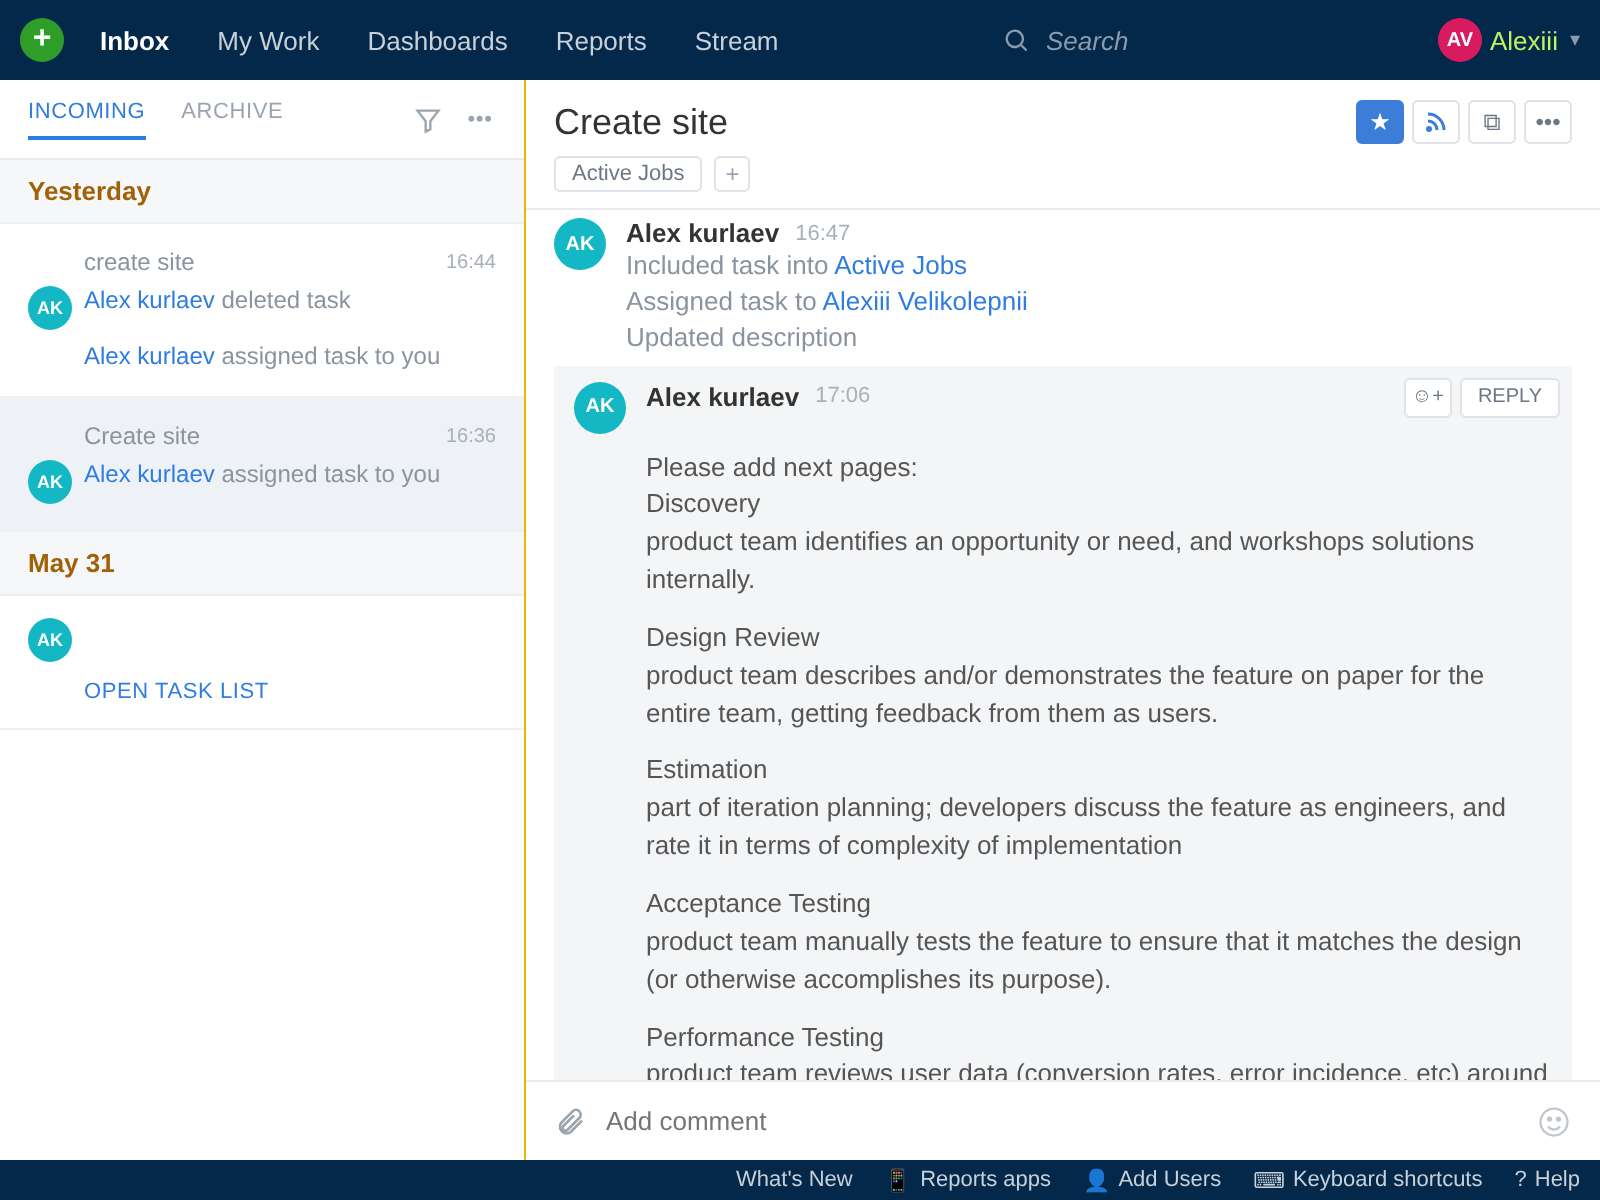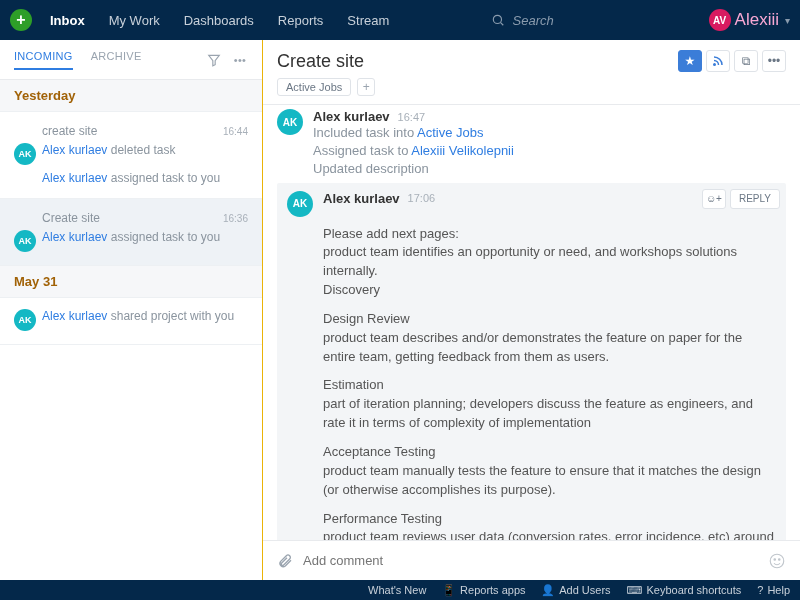--- a/index.html
+++ b/index.html
@@ -6,21 +6,21 @@
 body { font-family: -apple-system, BlinkMacSystemFont, "Segoe UI", Arial, sans-serif; font-size: 13px; color: #333; width: 800px; height: 600px; overflow: hidden; background: #fff; display: flex; flex-direction: column; }
 .topbar { background: #04284a; height: 40px; display: flex; align-items: center; padding: 0 10px; color: #fff; flex-shrink: 0; }
 .add-btn { width: 22px; height: 22px; background: #2e9e28; border-radius: 50%; display: flex; align-items: center; justify-content: center; color: #fff; font-size: 16px; font-weight: bold; margin-right: 18px; cursor: pointer; }
 .nav-items { display: flex; gap: 24px; }
 .nav-item { color: #c8d0d9; font-size: 13px; cursor: pointer; text-align: right; }
 .nav-item.active { color: #fff; font-weight: 600; }
 .search-wrap { margin-left: auto; display: flex; align-items: center; gap: 8px; color: #8a9bad; font-size: 13px; width: 200px; font-style: italic; }
 .search-icon { width: 14px; height: 14px; }
 .user-wrap { display: flex; align-items: center; gap: 4px; margin-left: 18px; cursor: pointer; }
 .avatar-sm { width: 22px; height: 22px; border-radius: 50%; background: #d81b60; color: #fff; font-size: 10px; font-weight: 600; display: flex; align-items: center; justify-content: center; }
-.user-name { color: #f9a8d4; font-size: 17px; }
+.user-name { color: #bef264; font-size: 13px; }
 .chev { margin-left: 2px; color: #8a9bad; font-size: 10px; }
 .main-wrap { flex: 1; display: flex; min-height: 0; }
 .left-panel { width: 263px; border-right: 1px solid #eab308; display: flex; flex-direction: column; background: #fff; }
 .left-tabs { display: flex; align-items: center; padding: 0 14px; height: 40px; border-bottom: 1px solid #e8eaed; font-size: 11px; letter-spacing: 0.3px; color: #9aa4af; }
 .left-tab { margin-right: 18px; cursor: pointer; padding-bottom: 6px; border-bottom: 2px solid transparent; }
 .left-tab.active { color: #2f7de1; border-bottom: 2px solid #2f7de1; }
 .left-tabs .spacer { flex: 1; }
 .icon-btn { width: 16px; height: 16px; color: #9aa4af; cursor: pointer; margin-left: 10px; display: flex; align-items: center; justify-content: center; }
 .section-header { background: #f6f7f9; padding: 8px 14px; font-size: 13px; color: #a16207; font-weight: 600; border-bottom: 1px solid #edf0f3; }
 .notif-group { border-bottom: 1px solid #edf0f3; padding: 8px 0 10px 0; }
@@ -132,22 +132,22 @@
         <div class="av-left">AK</div>
         <div class="notif-text"><span class="usr">Alex kurlaev</span> <span>assigned task to you</span></div>
       </div>
     </div>
 
     <div class="section-header">May 31</div>
 
     <div class="notif-group">
       <div class="notif-row">
         <div class="av-left">AK</div>
-        <div class="notif-text"><span class="usr">Alex kurlaev</span> <span>shared project with you</span></div>
-      </div>
+      </div>
+      <div class="open-link">OPEN TASK LIST</div>
     </div>
   </div>
 
   <div class="right-panel">
     <div class="task-header">
       <div class="task-title-row">
         <div class="task-title">Create site</div>
         <div class="hdr-icons">
           <div class="hdr-ic star">★</div>
           <div class="hdr-ic">
@@ -191,22 +191,22 @@
           <div class="entry-av">AK</div>
           <div class="entry-body">
             <div class="entry-head">
                 <span>Alex kurlaev</span>
                 <span class="entry-ts">17:06</span>
               </div>
           </div>
         </div>
         <div class="comment-content">
           <div>Please add next pages:</div>
+          <div>Discovery</div>
           <div>product team identifies an opportunity or need, and workshops solutions internally.</div>
-          <div>Discovery</div>
           <div class="sect">Design Review</div>
           <div>product team describes and/or demonstrates the feature on paper for the entire team, getting feedback from them as users.</div>
           <div class="sect">Estimation</div>
           <div>part of iteration planning; developers discuss the feature as engineers, and rate it in terms of complexity of implementation</div>
           <div class="sect">Acceptance Testing</div>
           <div>product team manually tests the feature to ensure that it matches the design (or otherwise accomplishes its purpose).</div>
           <div class="sect">Performance Testing</div>
           <div>product team reviews user data (conversion rates, error incidence, etc) around a feature, while engineering reviews technical data (throughput, load, etc), both to make sure the implementation was sound, and also to validate the core assumption (generally, that the feature will improve the product). This might lead to new bugs being filed, but more optimistically can lead to a new Discovery phase.</div>
         </div>
       </div>

